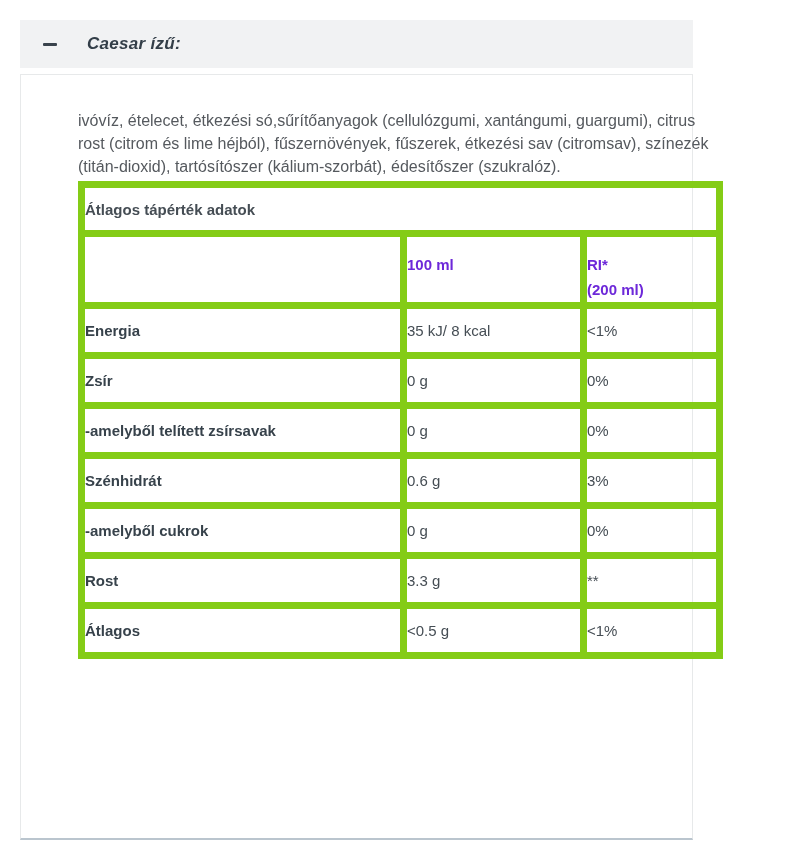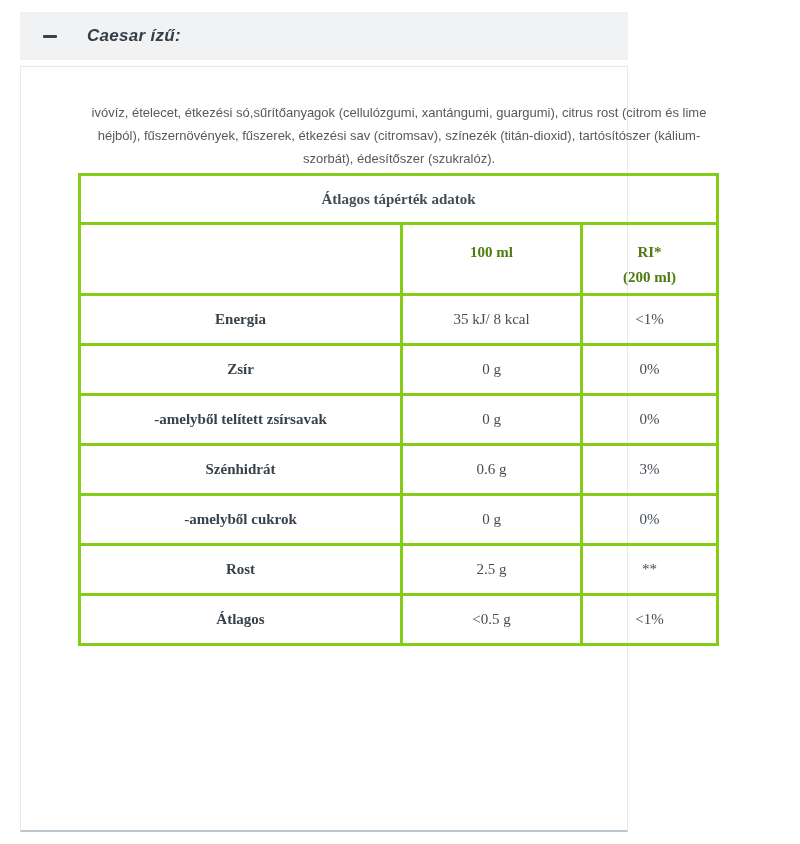--- a/index.html
+++ b/index.html
@@ -4,23 +4,22 @@
 <style>
   * { box-sizing: border-box; margin: 0; padding: 0; }
   html, body {
     width: 800px; height: 844px;
     background: #ffffff;
     font-family: "Liberation Sans", sans-serif;
     overflow: hidden;
   }
   .accordion {
     position: absolute;
-    left: 20px; top: 12px;
-    width: 608px;
-    text-align: center;
+    left: 20px; top: 20px;
+    width: 673px;
   }
   .accordion-header {
     height: 48px;
     background: #f1f2f3;
     display: flex;
     align-items: center;
     cursor: pointer;
   }
   .minus-icon {
     margin-left: 23px;
@@ -41,50 +40,49 @@
     margin-top: 6px;
     background: #ffffff;
     border: 1px solid #e7e9ea;
     border-bottom: 2px solid #bac5ce;
     height: 766px;
   }
   .panel-inner {
     padding: 34px 60px 0 57px;
   }
   .ingredients {
-    font-size: 13px;
+    font-size: 16px;
     line-height: 23px;
     color: #55595e;
     width: 642px;
   }
   table.nutrition {
     margin-top: 3px;
     width: 638px;
     border-collapse: collapse;
     table-layout: fixed;
   }
   table.nutrition td {
-    border: 3px solid #84cc16;
+    border: 7px solid #84cc16;
     font-size: 15px;
     color: #454d54;
     padding-left: 0;
     vertical-align: middle;
-    font-family: Liberation Serif, serif;
   }
   td.tbl-title {
     height: 49px;
     font-weight: bold;
     color: #3a444e;
   }
   tr.colhead td {
     height: 71px;
     vertical-align: top;
     padding-top: 15px;
     font-weight: bold;
-    color: #4d7c0f;
+    color: #6d28d9;
     line-height: 25px;
   }
   tr.datarow td { height: 50px; }
   tr.datarow td.lbl {
     font-weight: bold;
     color: #37424b;
   }
   td.footnotes {
     padding: 13px 16px 16px 16px;
     line-height: 27px;
@@ -141,21 +139,21 @@
             <td>0.6 g</td>
             <td>3%</td>
           </tr>
           <tr class="datarow">
             <td class="lbl">-amelyből cukrok</td>
             <td>0 g</td>
             <td>0%</td>
           </tr>
           <tr class="datarow">
             <td class="lbl">Rost</td>
-            <td>2.5 g</td>
+            <td>3.3 g</td>
             <td>**</td>
           </tr>
           <tr class="datarow">
             <td class="lbl">Átlagos</td>
             <td>&lt;0.5 g</td>
             <td>&lt;1%</td>
           </tr>
 
         </tbody>
       </table>

